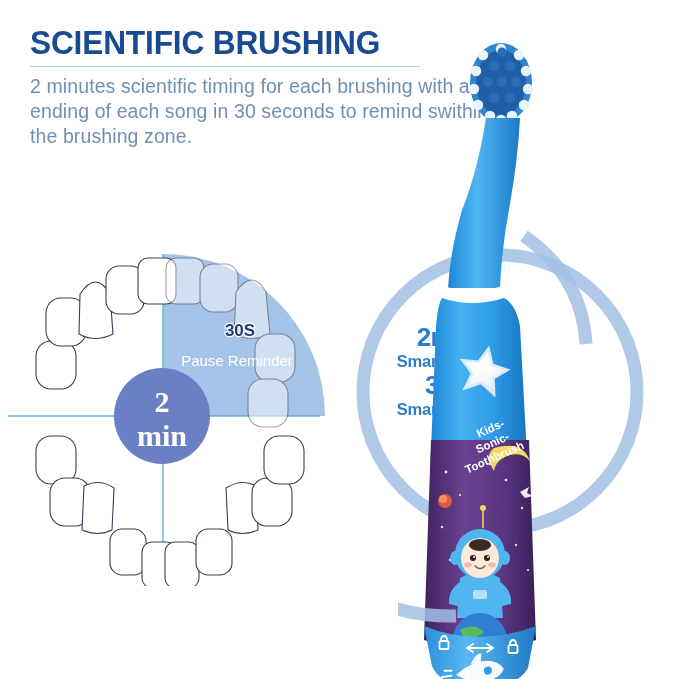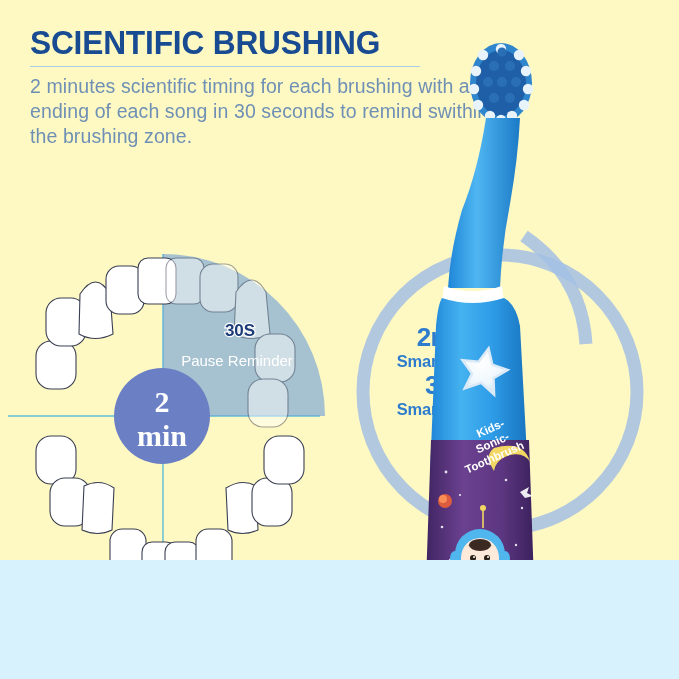--- a/index.html
+++ b/index.html
@@ -3,21 +3,21 @@
 <meta charset="utf-8">
 <style>
   html,body{margin:0;padding:0;}
   body{
     width:679px;height:679px;
     background:#d7f1fd;
     font-family:"Liberation Sans", sans-serif;
     overflow:hidden;
     position:relative;
   }
-  .page{position:relative;width:679px;height:560px;overflow:hidden;background:#fef9c3;}
+  .page{position:relative;width:679px;height:679px;overflow:hidden;background:#ffffff;}
 
   
   .header{position:absolute;left:30px;top:26px;width:520px;}
   .title{
     font-family:"Liberation Sans", sans-serif;
     font-weight:bold;
     font-size:33px;
     line-height:1.05;
     letter-spacing:-0.2px;
     color:#184b92;

